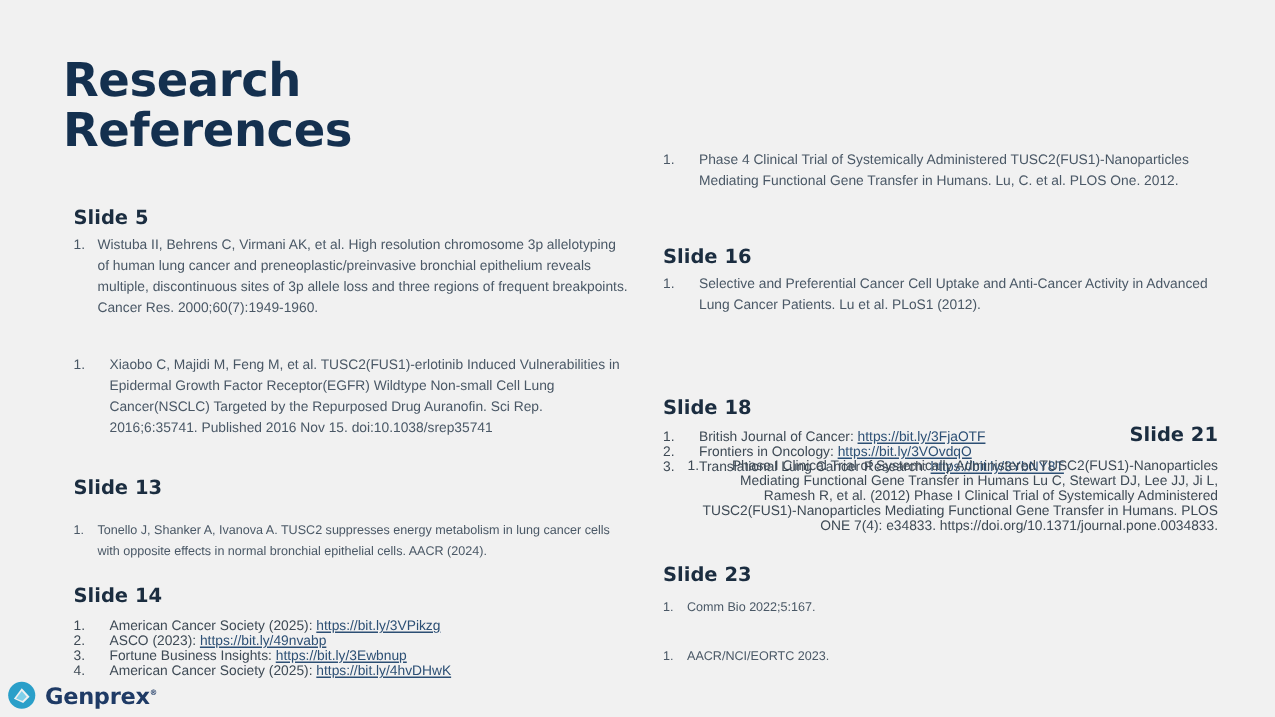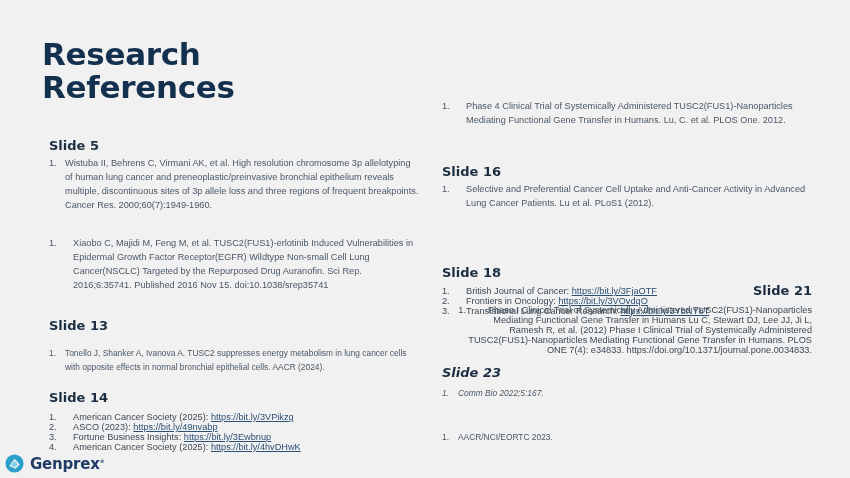--- a/index.html
+++ b/index.html
@@ -132,21 +132,21 @@
   </div>
   <div class="section wide tight" style="top:190px;text-align:right;">
     <h2>Slide 21</h2>
     <ol style="margin-top:6px;">
       <li>
           <span class="num">1.</span>
           <span class="txt">Phase I Clinical Trial of Systemically Administered TUSC2(FUS1)-Nanoparticles Mediating Functional Gene Transfer in Humans  Lu C, Stewart DJ, Lee JJ, Ji L, Ramesh R, et al. (2012) Phase I Clinical Trial of Systemically Administered TUSC2(FUS1)-Nanoparticles Mediating Functional Gene Transfer in Humans. PLOS ONE 7(4): e34833. https://doi.org/10.1371/journal.pone.0034833.</span>
         </li>
     </ol>
   </div>
-  <div class="section narrow" style="top:272px;font-style:italic;">
+  <div class="section narrow" style="top:283px;">
     <h2>Slide 23</h2>
     <ol style="margin-top:5px;">
       <li style="font-size:8.4px;">
           <span class="num">1.</span>
           <span class="txt">Comm Bio 2022;5:167.</span>
         </li>
     </ol>
   </div>
   <div class="section narrow" style="top:335px;">
     <ol style="margin-top:2px;">

